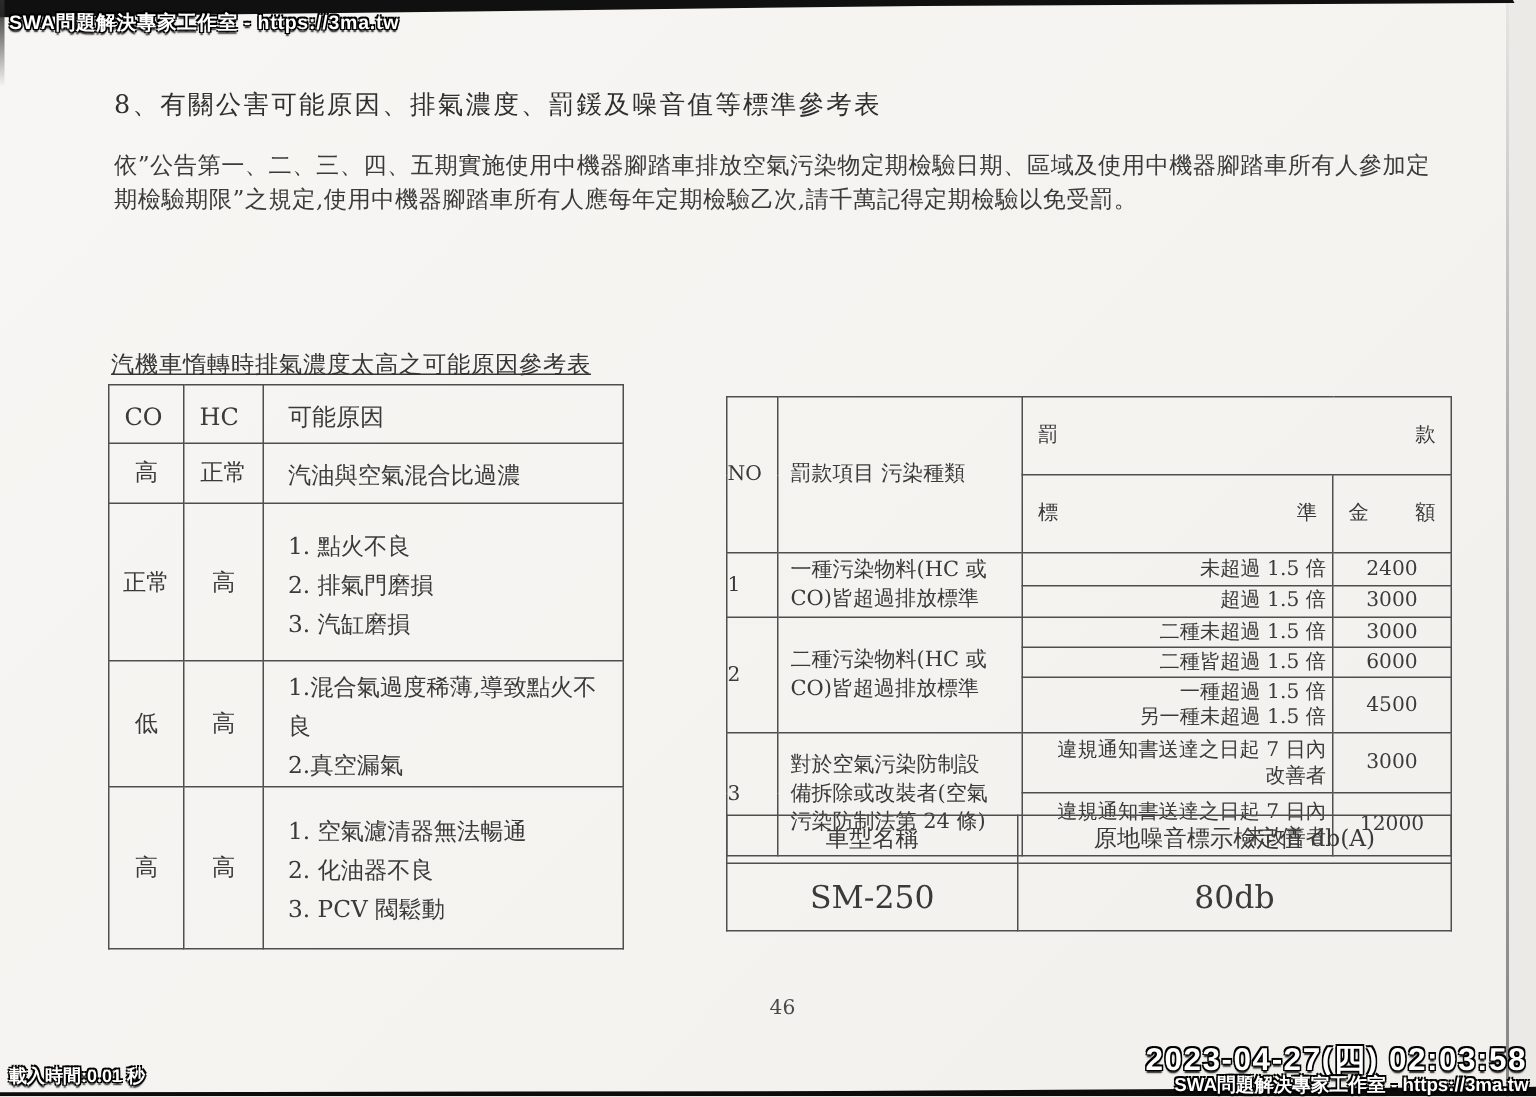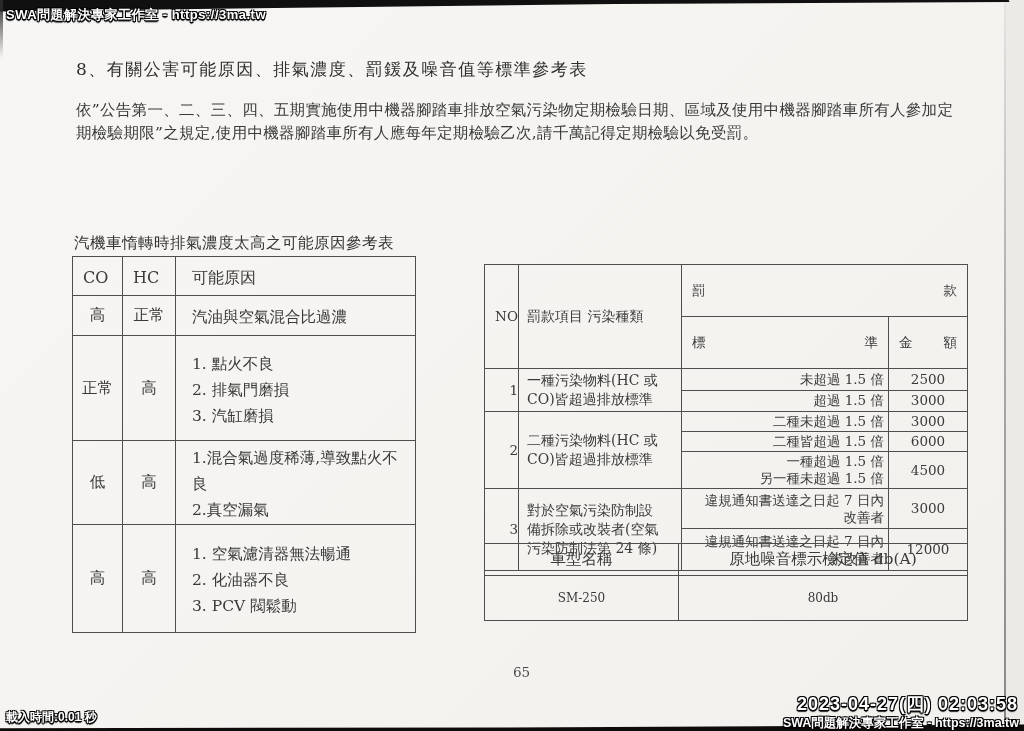--- a/index.html
+++ b/index.html
@@ -41,66 +41,66 @@
   .overlay {
     position: absolute;
     font-family: "Liberation Sans", "DejaVu Sans", sans-serif;
     font-weight: bold;
     color: #ffffff;
     text-shadow: -1px -1px 0 #000, 1px -1px 0 #000, -1px 1px 0 #000, 1px 1px 0 #000, 0 2px 1px rgba(0,0,0,.85);
     white-space: nowrap;
   }
   .wm-top { top: 6px; left: 6px; font-size: 13px; letter-spacing: .5px; }
   .load-time { bottom: 5px; left: 6px; font-size: 12px; }
-  .timestamp { top: 692px; right: 6px; font-size: 18px; letter-spacing: 1px; }
+  .timestamp { top: 692px; right: 6px; font-size: 21px; letter-spacing: 1px; }
   .wm-bottom { top: 715px; right: 5px; font-size: 12.5px; }
 
   
   .doc-title {
     position: absolute; top: 58px; left: 76px;
     font-size: 17px; letter-spacing: 1.5px; color: #2f2f2f;
   }
   .doc-intro {
     position: absolute; top: 99px; left: 76px; width: 884px;
     font-size: 15.5px; line-height: 23px; letter-spacing: .3px; color: #3a3a3a;
   }
   .caption { position: absolute; font-size: 15.5px; letter-spacing: .5px; color: #353535; }
-  .cap-cause { top: 233px; left: 74px; }
+  .cap-cause { top: 233px; left: 74px; text-decoration: underline; }
   .cap-fine  { top: 244px; left: 485px; }
 
   table { border-collapse: collapse; table-layout: fixed; }
   td, th {
     border: 1px solid #4e4e4e;
     font-weight: normal;
     color: #3a3a3a;
     white-space: pre-line;
     vertical-align: middle;
   }
 
   
   .cause-table { position: absolute; top: 256px; left: 72px; width: 343px; }
   .cause-table td { font-size: 15.5px; }
   .cause-table .c-center { text-align: center; }
   .cause-table .c-cause { text-align: left; padding: 4px 8px 1px 16px; line-height: 26px; }
 
   
   .fine-table { position: absolute; top: 264px; left: 484px; width: 483px; }
   .fine-table td, .fine-table th { font-size: 13.5px; line-height: 17px; }
-  .fine-table .f-no { text-align: right; }
+  .fine-table .f-no { text-align: left; }
   .fine-table .f-item { text-align: left; padding: 2px 4px 2px 8px; line-height: 19px; font-size: 14px; }
   .fine-table .f-cond { text-align: right; padding: 1px 4px 1px 7px; }
   .fine-table .f-amt { text-align: center; }
   .fine-table .spread {
     display: flex; justify-content: space-between; padding: 0 10px;
   }
 
   
   .noise-table { position: absolute; top: 543px; left: 484px; width: 483px; }
   .noise-table th { font-size: 15.5px; text-align: center; }
-  .noise-table td { font-size: 12px; text-align: center; }
+  .noise-table td { font-size: 21px; text-align: center; }
 
   .page-number {
     position: absolute; top: 664px; left: 513px;
     font-size: 13.5px; color: #4a4a4a;
   }
 </style>
 </head>
 <body>
 
 <div class="paper">
@@ -182,21 +182,21 @@
           <span>額</span>
         </span>
       </th>
     </tr>
 
     <tr style="height:18px">
       <td rowspan="2" class="f-no">1</td>
       <td rowspan="2" class="f-item">一種污染物料(HC 或
 CO)皆超過排放標準</td>
       <td class="f-cond">未超過 1.5 倍</td>
-      <td class="f-amt">2500</td>
+      <td class="f-amt">2400</td>
     </tr>
     <tr style="height:18px">
       <td class="f-cond">超過 1.5 倍</td>
       <td class="f-amt">3000</td>
     </tr>
 
     <tr style="height:17px">
       <td rowspan="3" class="f-no">2</td>
       <td rowspan="3" class="f-item">二種污染物料(HC 或
 CO)皆超過排放標準</td>
@@ -240,21 +240,21 @@
       <th>車型名稱</th>
       <th>原地噪音標示檢定值 db(A)</th>
     </tr>
     <tr style="height:45px">
       <td>SM-250</td>
       <td>80db</td>
     </tr>
   </tbody>
     </table>
 
-  <div class="page-number">65</div>
+  <div class="page-number">46</div>
 </div>
 
 <div class="scan-right-margin"></div>
 <div class="scan-right-edge"></div>
 <div class="scan-top-wedge"></div>
 <div class="scan-left-edge"></div>
 <div class="scan-bottom-strip"></div>
 
 <div class="overlay wm-top">SWA問題解決專家工作室 - https://3ma.tw</div>
 <div class="overlay load-time">載入時間:0.01 秒</div>

